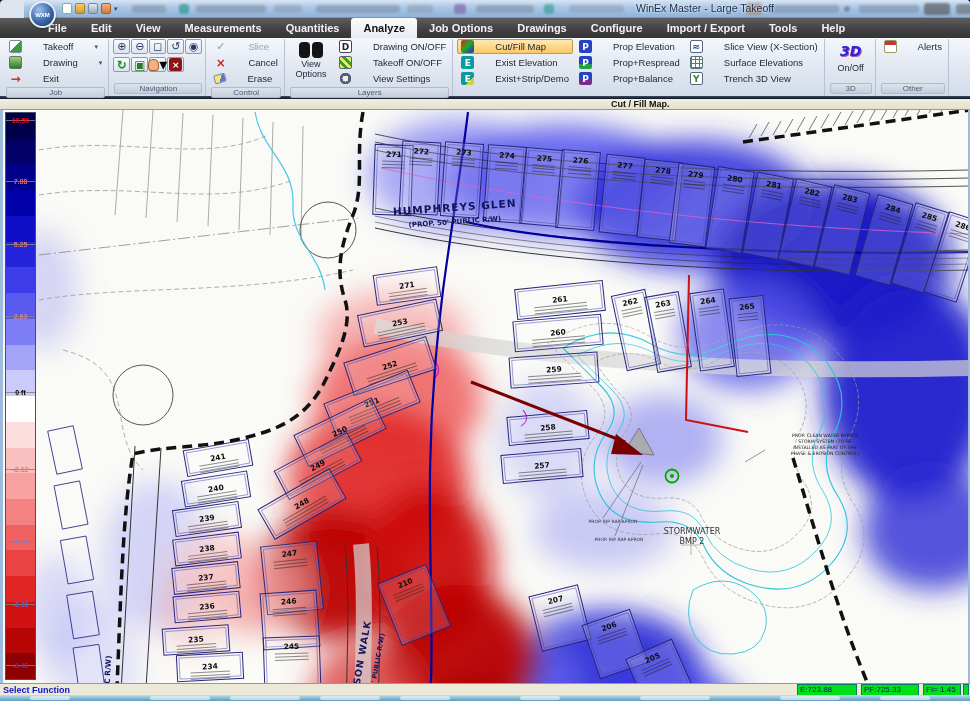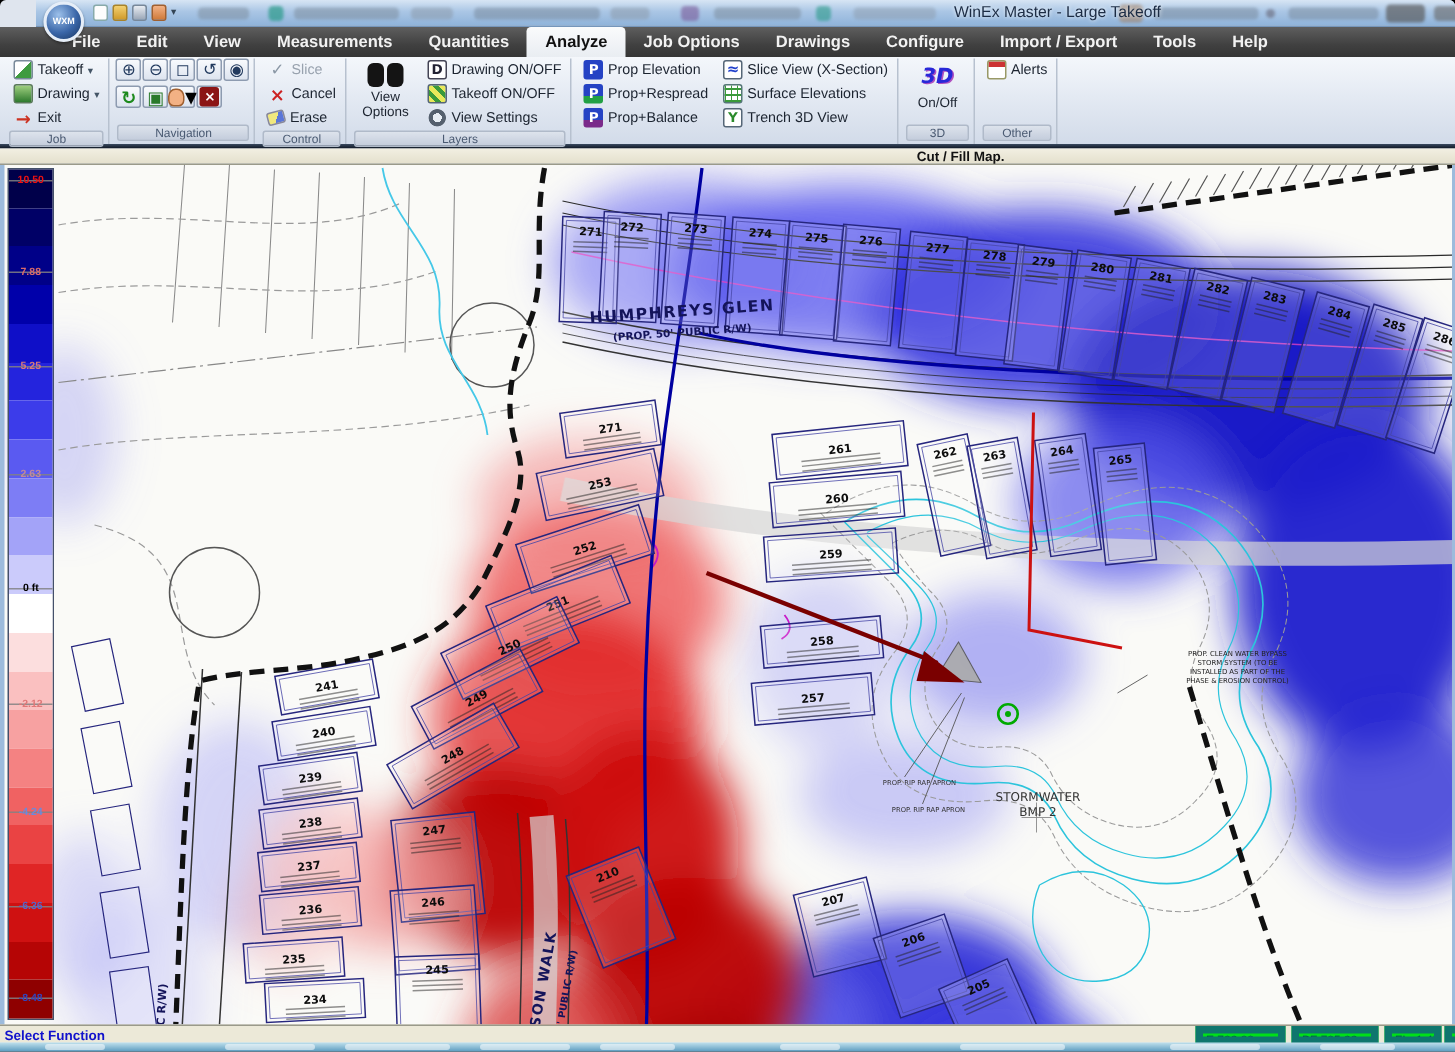--- a/index.html
+++ b/index.html
@@ -24,21 +24,21 @@
   .menu-item{padding:0 12px;display:flex;align-items:center;font-size:11px;color:#f2f2f2;font-weight:600;}
   .menu-item.active{background:linear-gradient(#fafbfc,#e9edf2);color:#111;border-radius:3px 3px 0 0;}
   
   .ribbon{height:58px;background:linear-gradient(#f4f7fb,#e4eaf3 45%,#d2dbe9);display:flex;align-items:stretch;padding:1px 2px 0 2px;}
   .ribbon-edge{height:3px;background:linear-gradient(#3a4a60,#0d1522);}
   .rb-group{display:flex;flex-direction:column;margin:0 1px;padding:0 2px;border-right:1px solid #b7c1cf;}
   .rb-body{flex:1;display:flex;align-items:flex-start;gap:2px;}
   .rb-caption{height:11px;font-size:8px;color:#4a5a72;text-align:center;background:linear-gradient(#dde3ec,#c4cddc);
               border:1px solid #b0bac9;border-radius:2px;line-height:9px;margin:1px 1px 2px 1px;padding:0 4px;white-space:nowrap;}
   .rb-col{display:flex;flex-direction:column;gap:1px;}
-  .rb-btn{display:flex;align-items:center;gap:3px;height:15px;padding:0 3px;font-size:9.5px;color:#1c2430;border:1px solid rgba(0,0,0,0);border-radius:2px;white-space:nowrap;}
+  .rb-btn{display:flex;align-items:center;gap:21px;height:15px;padding:0 3px;font-size:9.5px;color:#1c2430;border:1px solid rgba(0,0,0,0);border-radius:2px;white-space:nowrap;}
   .rb-btn.active{background:linear-gradient(#ffe8b2,#fbc766);border-color:#c29a4a;}
   .rb-btn.disabled{color:#98a2ae;}
   .rb-btn .arr{font-size:7px;color:#456;}
   .rb-big{width:44px;display:flex;flex-direction:column;align-items:center;justify-content:flex-start;font-size:9px;line-height:9.5px;text-align:center;color:#1c2430;padding:1px;border-radius:2px;}
   .rb-row{display:flex;margin-bottom:2px;}
   .rb-tool{width:17px;height:15px;border:1px solid #8d9bb0;background:linear-gradient(#f8fafd,#dde4ef);border-radius:2px;display:flex;align-items:center;justify-content:center;margin-right:1px;}
   
   .ic{width:13px;height:13px;border-radius:2px;display:flex;align-items:center;justify-content:center;font-family:"DejaVu Sans",sans-serif;font-weight:bold;font-size:9px;flex:none;}
   .ic::before{content:attr(data-g);}
   .i-takeoff{background:linear-gradient(135deg,#fff 50%,#3f9b3f 50%);border:1px solid #7a8a9a;}
@@ -79,21 +79,21 @@
   .map{height:573px;position:relative;background:#fafaf7;overflow:hidden;border-left:3px solid #9dbbdc;border-right:2px solid #9dbbdc;}
   .map svg{position:absolute;left:0;top:0;}
   svg text{font-family:"DejaVu Sans",sans-serif;}
   .legend{position:absolute;left:2px;top:2px;width:31px;height:568px;border:1px solid #44506a;z-index:20;display:flex;flex-direction:column;background:#fff;}
   .legend .step{flex:1;}
   .legend .lg-label{position:absolute;left:0;width:100%;text-align:center;font-size:7px;font-weight:bold;line-height:7px;}
   .legend .lg-tick{position:absolute;left:0;width:100%;height:1px;background:rgba(130,130,130,.85);}
   
   .statusbar{height:12px;background:#ece9d8;border-top:1px solid #9a9a8a;position:relative;}
   .sb-msg{position:absolute;left:3px;top:0;font-size:9px;font-weight:bold;color:#1212cc;line-height:12px;}
-  .sb-field{position:absolute;top:0;height:12px;background:#00e018;border:5px solid #0f766e;color:#00186a;font-size:8px;font-weight:normal;line-height:10px;padding:0 2px;white-space:nowrap;overflow:hidden;}
+  .sb-field{position:absolute;top:0;height:12px;background:#00e018;border:1px solid #0f766e;color:#00186a;font-size:8px;font-weight:normal;line-height:10px;padding:0 2px;white-space:nowrap;overflow:hidden;}
   
   .taskbar{height:6px;background:linear-gradient(#bfe0ec,#5c9cc0);position:relative;}
   .tk-blob{position:absolute;top:1px;height:4px;border-radius:2px;background:rgba(255,255,255,.55);}
 </style>
 </head>
 <body>
 
 <div class="window">
 
   <div class="titlebar">
@@ -239,20 +239,34 @@
             <div class="rb-btn">
               <span class="ic i-view-settings"></span>
               <span class="lbl">View Settings</span>
             </div>
           </div>
         </div>
         <div class="rb-caption">Layers</div>
       </div>
       <div class="rb-group">
         <div class="rb-body">
+          <div class="rb-col">
+            <div class="rb-btn active">
+              <span class="ic i-cutfill"></span>
+              <span class="lbl">Cut/Fill Map</span>
+            </div>
+            <div class="rb-btn">
+              <span class="ic i-exist-elev" data-g="E"></span>
+              <span class="lbl">Exist Elevation</span>
+            </div>
+            <div class="rb-btn">
+              <span class="ic i-exist-strip" data-g="E"></span>
+              <span class="lbl">Exist+Strip/Demo</span>
+            </div>
+          </div>
           <div class="rb-col">
             <div class="rb-btn">
               <span class="ic i-prop-elev" data-g="P"></span>
               <span class="lbl">Prop Elevation</span>
             </div>
             <div class="rb-btn">
               <span class="ic i-prop-respread" data-g="P"></span>
               <span class="lbl">Prop+Respread</span>
             </div>
             <div class="rb-btn">

